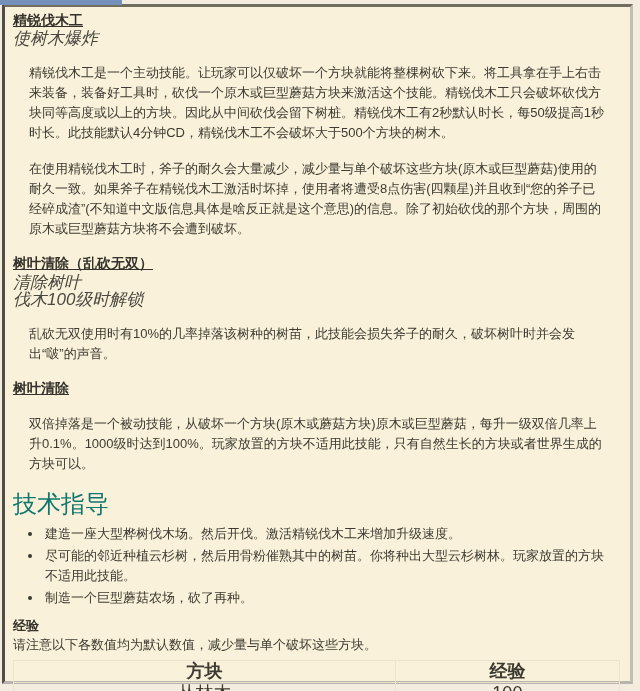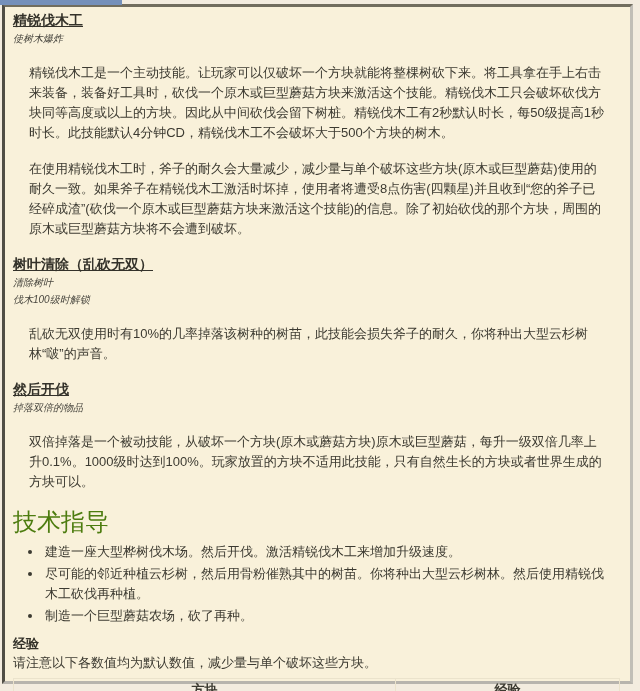--- a/index.html
+++ b/index.html
@@ -31,36 +31,36 @@
     z-index: 5;
   }
   h3.sec {
     margin: 0 0 2px 0;
     font-size: 14px;
     font-weight: bold;
     text-decoration: underline;
     line-height: 18px;
     color: #34322a;
   }
-  h3.sec.gap { margin-top: 0; }
+  h3.sec.gap { margin-top: 0; font-family: Liberation Mono, monospace; }
   .subtitle {
     font-style: italic;
-    font-size: 10px;
+    font-size: 17px;
     line-height: 16px;
     color: #4a4840;
     margin: 0 0 1px 0;
   }
   .subtitle.pad-bottom { margin-bottom: 3px; }
   p.body { margin: 16px; }
   h2.big {
     margin: 16px 0 6px 0;
     font-size: 24px;
     font-weight: normal;
     line-height: 28px;
-    color: #4d7c0f;
+    color: #0f766e;
   }
   ul.tips {
     margin: 0 0 0 22px;
     padding: 0 0 0 8px;
   }
   ul.tips li { margin: 0 15px 2px 0; padding-left: 2px; }
   h4.xp {
     margin: 10px 0 1px 0;
     font-size: 13px;
     font-weight: bold;
@@ -70,60 +70,59 @@
   table.xp-table {
     width: 100%;
     margin-top: 5px;
     border-collapse: collapse;
     table-layout: fixed;
   }
   table.xp-table th, table.xp-table td {
     border: 1px solid #ebe3cc;
     text-align: center;
     padding: 2px 4px;
-    font-size: 13px;
+    font-size: 18px;
     line-height: 17px;
     height: 22px;
   }
   table.xp-table th { font-weight: bold; }
   col.c1 { width: 63%; }
   col.c2 { width: 37%; }
 </style>
 </head>
 <body>
 
 <div class="top-blue-bar"></div>
 
 <div class="panel">
 
   <section>
     <h3 class="sec">精锐伐木工</h3>
     <div class="subtitle">使树木爆炸</div>
     <p class="body">精锐伐木工是一个主动技能。让玩家可以仅破坏一个方块就能将整棵树砍下来。将工具拿在手上右击来装备，装备好工具时，砍伐一个原木或巨型蘑菇方块来激活这个技能。精锐伐木工只会破坏砍伐方块同等高度或以上的方块。因此从中间砍伐会留下树桩。精锐伐木工有2秒默认时长，每50级提高1秒时长。此技能默认4分钟CD，精锐伐木工不会破坏大于500个方块的树木。</p>
-    <p class="body">在使用精锐伐木工时，斧子的耐久会大量减少，减少量与单个破坏这些方块(原木或巨型蘑菇)使用的耐久一致。如果斧子在精锐伐木工激活时坏掉，使用者将遭受8点伤害(四颗星)并且收到“您的斧子已经碎成渣”(砍伐一个原木或巨型蘑菇方块来激活这个技能)的信息。除了初始砍伐的那个方块，周围的原木或巨型蘑菇方块将不会遭到破坏。</p>
+    <p class="body">在使用精锐伐木工时，斧子的耐久会大量减少，减少量与单个破坏这些方块(原木或巨型蘑菇)使用的耐久一致。如果斧子在精锐伐木工激活时坏掉，使用者将遭受8点伤害(四颗星)并且收到“您的斧子已经碎成渣”(不知道中文版信息具体是啥反正就是这个意思)的信息。除了初始砍伐的那个方块，周围的原木或巨型蘑菇方块将不会遭到破坏。</p>
   </section>
 
   <section>
     <h3 class="sec gap">树叶清除（乱砍无双）</h3>
     <div class="subtitle">清除树叶</div>
     <div class="subtitle pad-bottom">伐木100级时解锁</div>
-    <p class="body">乱砍无双使用时有10%的几率掉落该树种的树苗，此技能会损失斧子的耐久，你将种出大型云杉树林“啵”的声音。</p>
+    <p class="body">乱砍无双使用时有10%的几率掉落该树种的树苗，此技能会损失斧子的耐久，破坏树叶时并会发出“啵”的声音。</p>
   </section>
 
   <section>
-    <h3 class="sec gap">然后开伐</h3>
-    <div class="subtitle pad-bottom">掉落双倍的物品</div>
+    <h3 class="sec gap">树叶清除</h3>
     <p class="body">双倍掉落是一个被动技能，从破坏一个方块(原木或蘑菇方块)原木或巨型蘑菇，每升一级双倍几率上升0.1%。1000级时达到100%。玩家放置的方块不适用此技能，只有自然生长的方块或者世界生成的方块可以。</p>
   </section>
 
   <section>
     <h2 class="big">技术指导</h2>
     <ul class="tips">
       <li>建造一座大型桦树伐木场。然后开伐。激活精锐伐木工来增加升级速度。</li>
-      <li>尽可能的邻近种植云杉树，然后用骨粉催熟其中的树苗。你将种出大型云杉树林。然后使用精锐伐木工砍伐再种植。</li>
+      <li>尽可能的邻近种植云杉树，然后用骨粉催熟其中的树苗。你将种出大型云杉树林。玩家放置的方块不适用此技能。</li>
       <li>制造一个巨型蘑菇农场，砍了再种。</li>
     </ul>
   </section>
 
   <section>
     <h4 class="xp">经验</h4>
     <div>请注意以下各数值均为默认数值，减少量与单个破坏这些方块。</div>
 
     <table class="xp-table">
       <colgroup>

